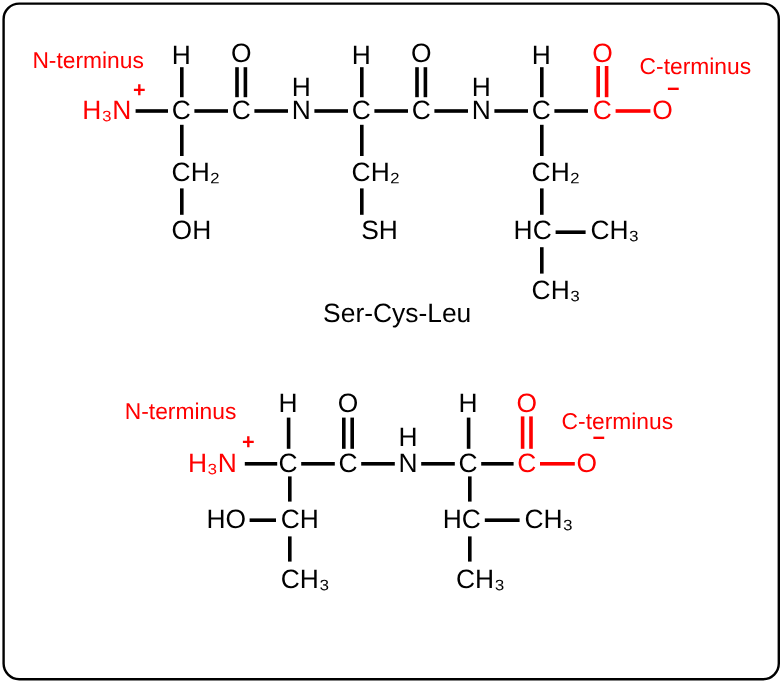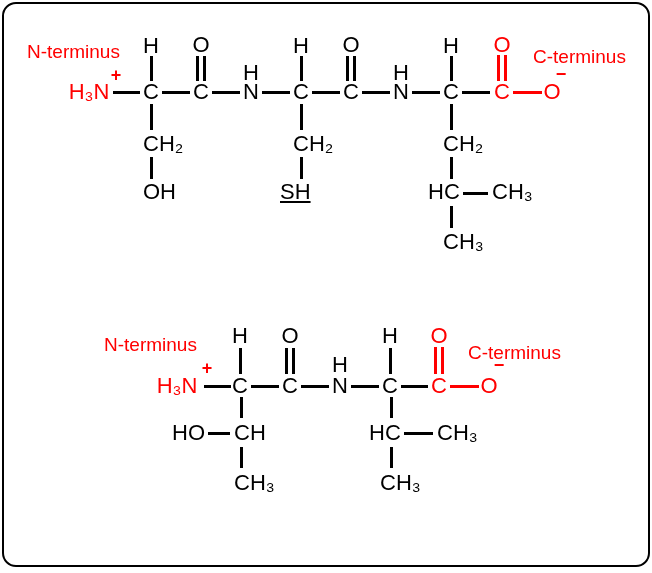--- a/index.html
+++ b/index.html
@@ -25,36 +25,37 @@
     position:absolute; font-size:22px; line-height:1; white-space:nowrap;
     transform:translate(-50%,-50%); color:#000000;
   }
   .bond { position:absolute; }
 </style>
 </head>
 <body>
 
 <div id="stage">
   <div class="frame"></div>
+  <div class="caption" style="left:331px; top:261px;">Ser-Cys-Leu</div>
 <span class="terminus" style="left: 27px; top: 51px; color: rgb(255, 0, 0);">N-terminus</span>
     <span class="terminus" style="left: 533px; top: 56px; color: rgb(255, 0, 0);">C-terminus</span>
     <span class="atom" style="left: 89px; top: 92px; color: rgb(255, 0, 0);">H₃N</span>
     <span class="atom sign" style="left: 116px; top: 75px; color: rgb(255, 0, 0);">+</span>
     <span class="atom" style="left: 151px; top: 92px;">C</span>
     <span class="atom" style="left: 151px; top: 46px;">H</span>
     <span class="atom anchor-left" style="left: 143px; top: 144px;">CH₂</span>
     <span class="atom anchor-left" style="left: 143px; top: 192px;">OH</span>
     <span class="atom" style="left: 201px; top: 92px;">C</span>
     <span class="atom" style="left: 201px; top: 45px;">O</span>
     <span class="atom" style="left: 251px; top: 92px;">N</span>
     <span class="atom" style="left: 251px; top: 73px;">H</span>
     <span class="atom" style="left: 301px; top: 92px;">C</span>
     <span class="atom" style="left: 301px; top: 46px;">H</span>
     <span class="atom anchor-left" style="left: 293px; top: 144px;">CH₂</span>
-    <span class="atom anchor-left" style="left: 280px; top: 192px; text-decoration: underline;">SH</span>
+    <span class="atom anchor-left" style="left: 301px; top: 192px;">SH</span>
     <span class="atom" style="left: 351px; top: 92px;">C</span>
     <span class="atom" style="left: 351px; top: 45px;">O</span>
     <span class="atom" style="left: 401px; top: 92px;">N</span>
     <span class="atom" style="left: 401px; top: 73px;">H</span>
     <span class="atom" style="left: 451px; top: 92px;">C</span>
     <span class="atom" style="left: 451px; top: 46px;">H</span>
     <span class="atom anchor-left" style="left: 443px; top: 144px;">CH₂</span>
     <span class="atom anchor-left" style="left: 428px; top: 192px;">HC</span>
     <span class="atom anchor-left" style="left: 492px; top: 192px;">CH₃</span>
     <span class="atom anchor-left" style="left: 443px; top: 242px;">CH₃</span>

